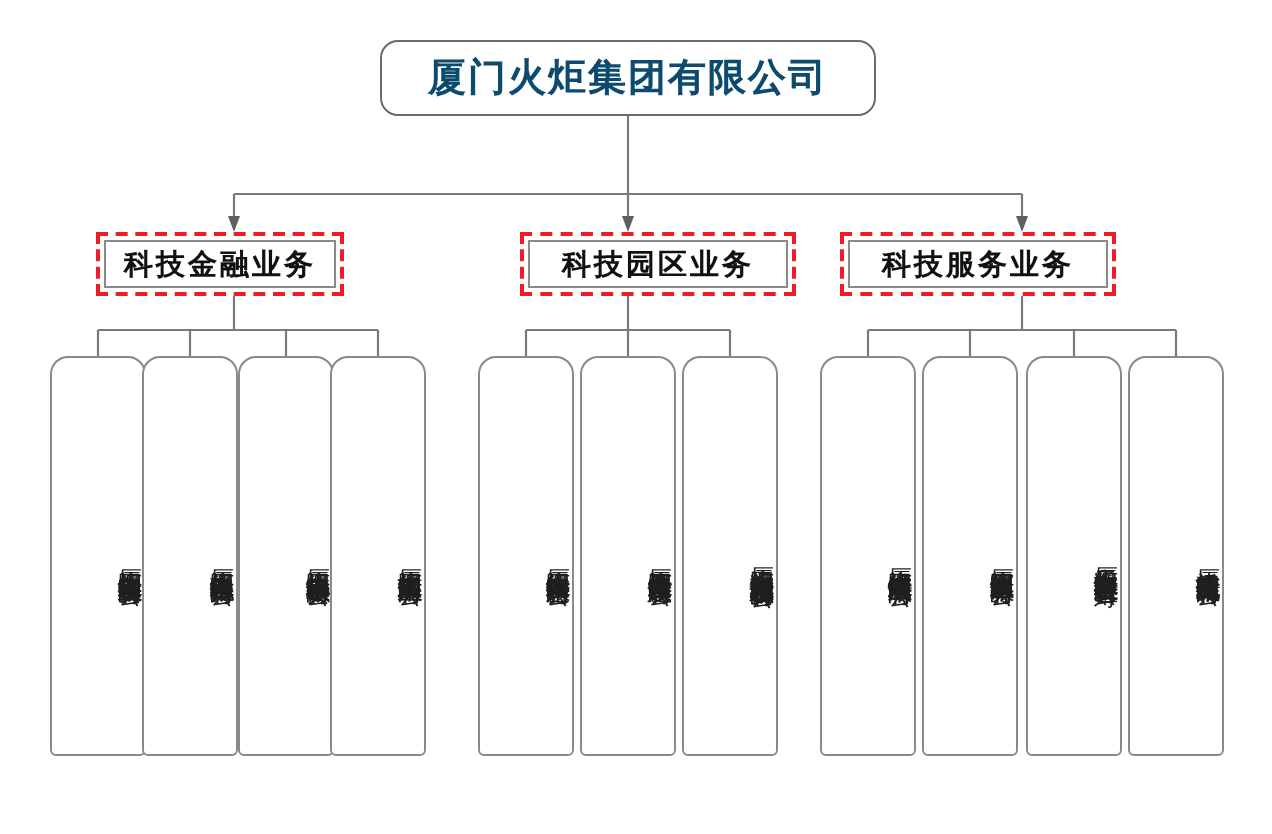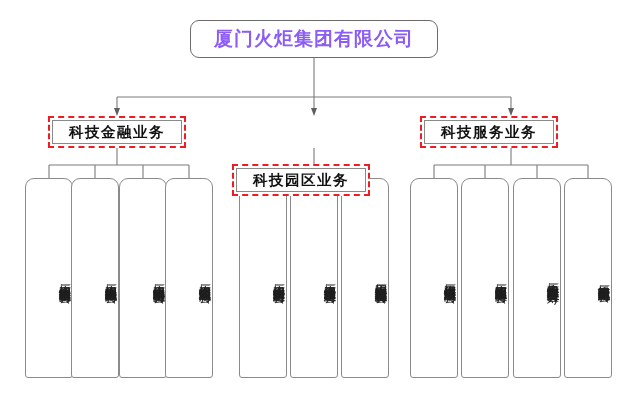--- a/index.html
+++ b/index.html
@@ -41,21 +41,21 @@
     box-sizing: border-box;
     display: flex;
     align-items: center;
     justify-content: center;
     z-index: 3;
   }
   .root-node .label {
     font-size: 19px;
     font-weight: bold;
     letter-spacing: 1px;
-    color: #8b5cf6;
+    color: #0c4a6e;
     font-family: "Liberation Sans", "DejaVu Sans", sans-serif;
     white-space: nowrap;
   }
 
   
   .division {
     position: absolute;
     top: 116px;
     height: 32px;
     border: 2.5px dashed #ee1c25;
@@ -156,27 +156,27 @@
       <path d="M485,165 L485,178"></path>
       <path d="M537,165 L537,178"></path>
       <path d="M588,165 L588,178"></path>
     </g>
   </svg>
 
   <div class="root-node">
     <span class="label">厦门火炬集团有限公司</span>
   </div>
 
-  <div class="division" style="left:48px; width:138px;">
+  <div class="division" style="left:48px; width:124px;">
     <div class="inner">
       <span class="label">科技金融业务</span>
     </div>
   </div>
 
-  <div class="division" style="left:232px; width:138px;margin-top:48px;">
+  <div class="division" style="left:260px; width:138px;">
     <div class="inner">
       <span class="label">科技园区业务</span>
     </div>
   </div>
 
   <div class="division" style="left:420px; width:138px;">
     <div class="inner">
       <span class="label">科技服务业务</span>
     </div>
   </div>

